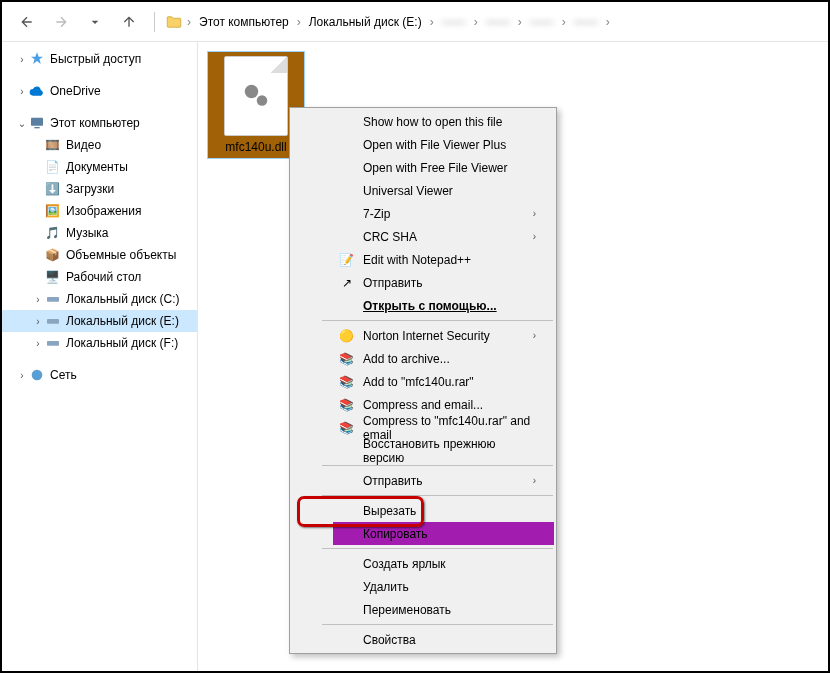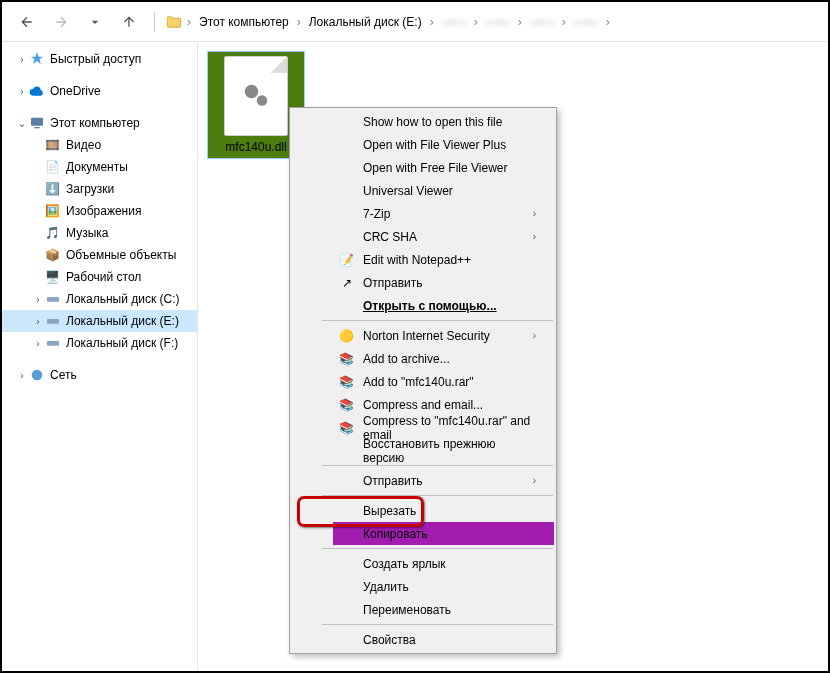--- a/index.html
+++ b/index.html
@@ -21,21 +21,21 @@
 .nav-item { display: flex; align-items: center; height: 22px; padding-left: 14px; cursor: pointer; white-space: nowrap; }
 .nav-item.selected { background: #cce8ff; }
 .nav-item .chev { width: 12px; color: #555; font-size: 10px; text-align: center; }
 .nav-item .chev.hidden { visibility: hidden; }
 .nav-item .icon { width: 18px; height: 16px; margin-right: 4px; display: flex; align-items: center; justify-content: center; }
 .nav-item.sub { padding-left: 30px; }
 .nav-spacer { height: 10px; }
 
 .content { flex: 1; padding: 10px; position: relative; }
 .file { width: 96px; text-align: center; cursor: pointer; padding: 4px; }
-.file.selected { background: #4d7c0f; outline: 1px solid #99d1ff; }
+.file.selected { background: #a16207; outline: 1px solid #99d1ff; }
 .file-icon { width: 64px; height: 80px; margin: 0 auto 4px; background: #fff; border: 1px solid #ccc; border-radius: 2px; display: flex; align-items: center; justify-content: center; position: relative; }
 .file-icon::before { content: ""; position: absolute; top: 0; right: 0; width: 16px; height: 16px; background: linear-gradient(135deg, transparent 50%, #ddd 50%); }
 .file-label { font-size: 12px; word-break: break-all; }
 
 .ctx { position: absolute; left: 287px; top: 105px; width: 268px; background: #f0f0f0; border: 1px solid #a0a0a0; box-shadow: 3px 3px 6px rgba(0,0,0,.25); padding: 2px; }
 .ctx-item { height: 23px; display: flex; align-items: center; padding-left: 30px; padding-right: 18px; cursor: pointer; position: relative; margin-left: 41px; }
 .ctx-item.hl { background: #a21caf; }
 .ctx-item .ci-icon { position: absolute; left: 6px; width: 16px; height: 16px; display: flex; align-items: center; justify-content: center; }
 .ctx-item .sub { margin-left: auto; font-size: 10px; color: #555; }
 .ctx-item.bold { font-weight: bold; text-decoration: underline; }

